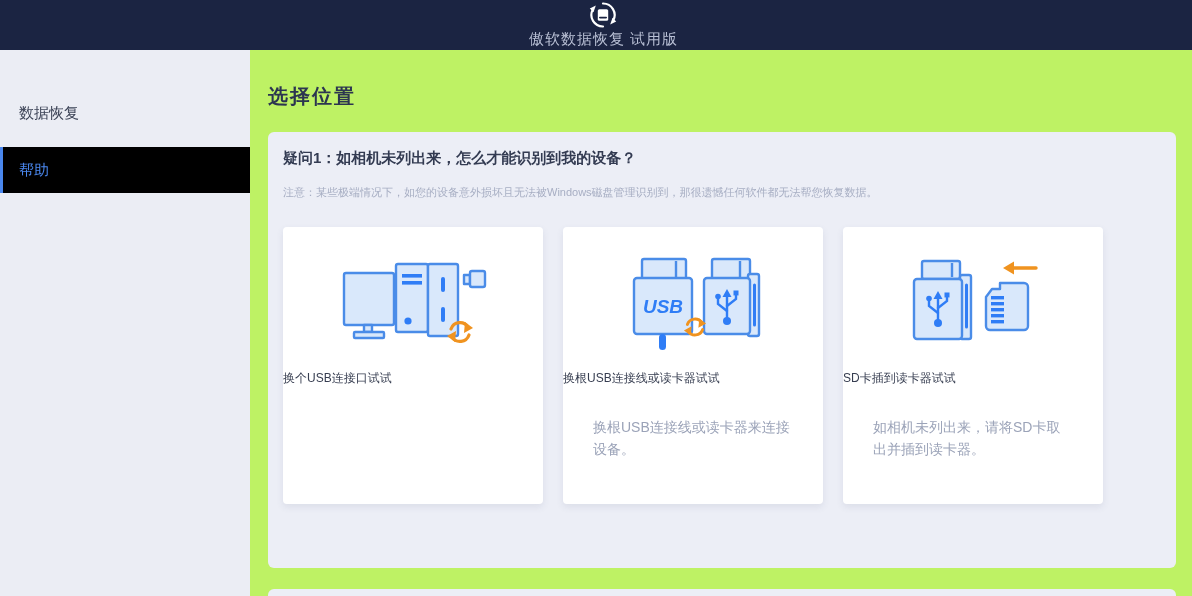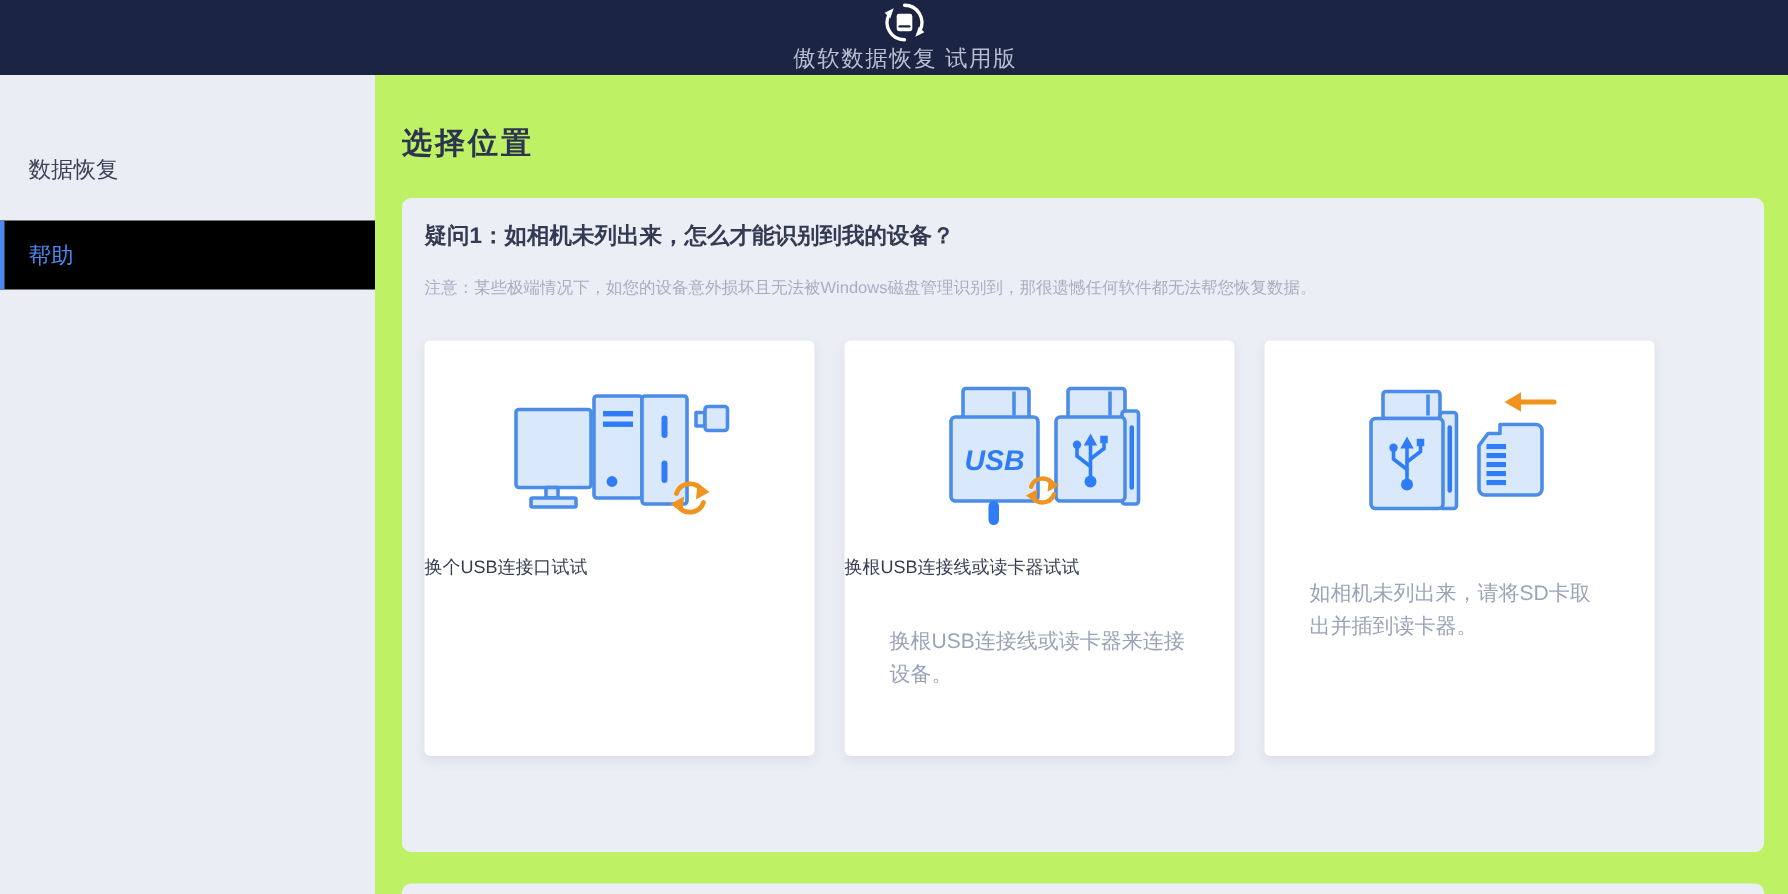--- a/index.html
+++ b/index.html
@@ -223,20 +223,21 @@
                 <circle cx="0" cy="16" r="4" fill="#2f7df6"></circle>
                 <circle cx="-9" cy="-8.5" r="2.8" fill="#2f7df6"></circle>
                 <rect x="6.5" y="-14.5" width="5" height="5" fill="#2f7df6"></rect>
               </g>
               <g>
                 <line x1="115" y1="15" x2="138" y2="15" stroke="#f0931f" stroke-width="3.4" stroke-linecap="round"></line>
                 <path d="M 116,8.5 L 105,15 L 116,21.5 Z" fill="#f0931f"></path>
               </g>
             </svg>
           </div>
+          <div class="card-title">SD卡插到读卡器试试</div>
           <div class="card-desc">如相机未列出来，请将SD卡取出并插到读卡器。</div>
         </div>
 
       </div>
     </div>
 
     <div class="panel-next"></div>
 
   </div>
 </div>

